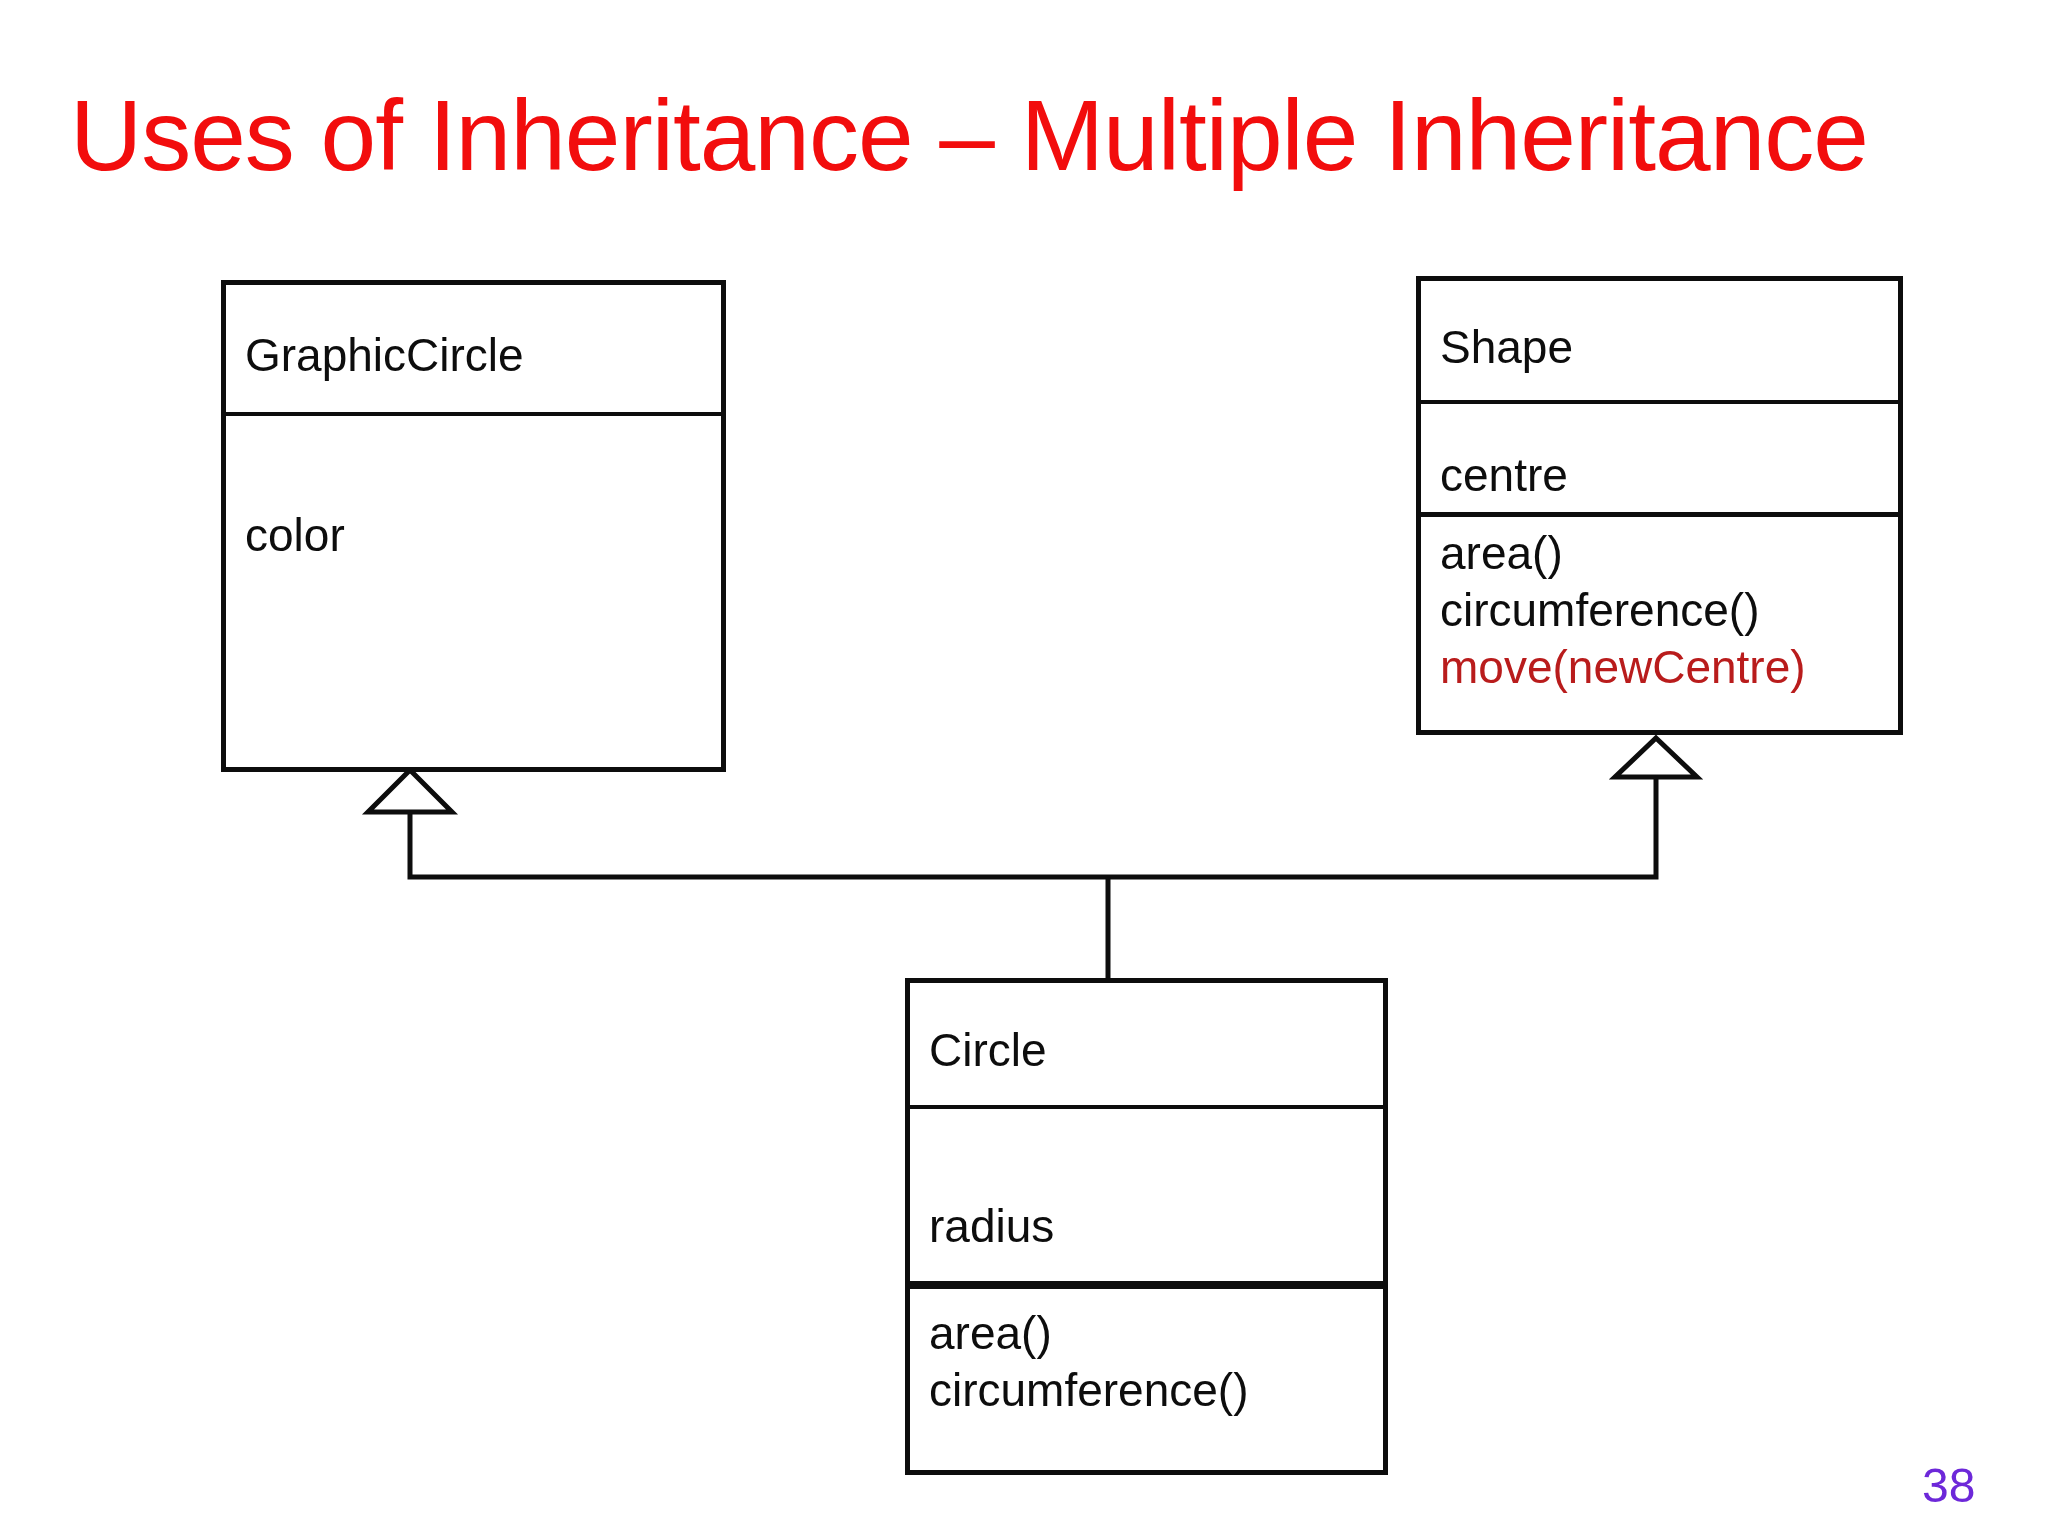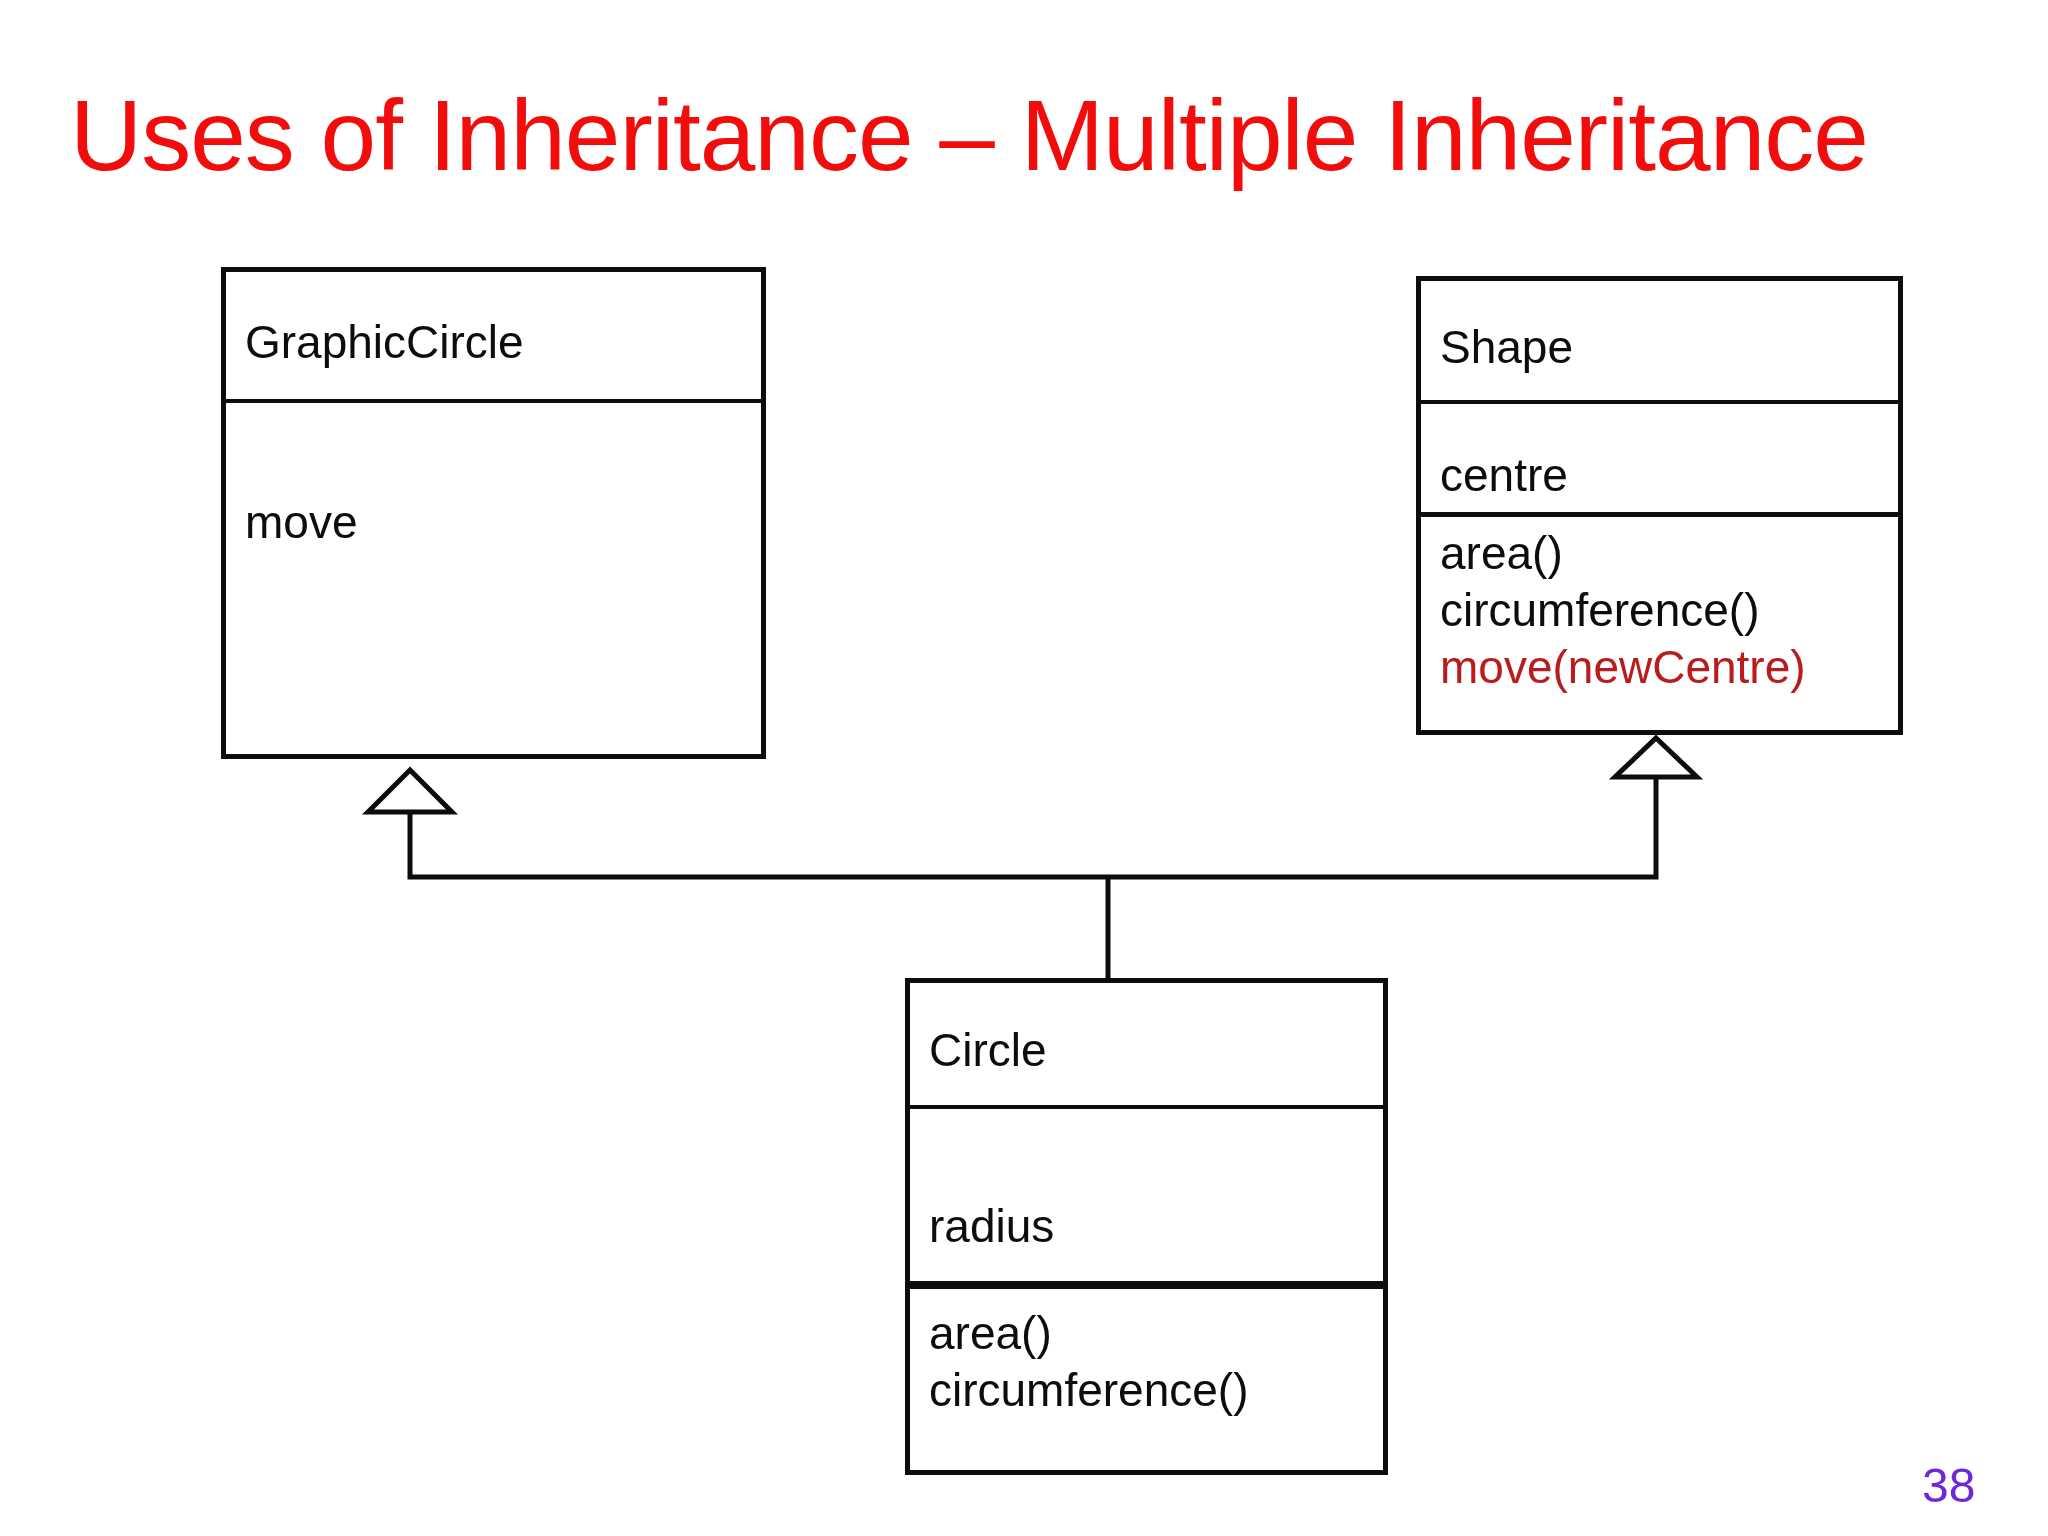--- a/index.html
+++ b/index.html
@@ -51,21 +51,21 @@
     padding-left: 19px;
     padding-right: 8px;
     overflow: hidden;
   }
   .uml-box .comp.name { justify-content: center; padding-top: 12px; }
   .uml-box .comp.attrs { justify-content: flex-end; }
   .uml-box .comp.methods { justify-content: flex-start; line-height: 57px; }
   .uml-box .line { display: block; white-space: nowrap; }
 
   
-  #box-graphiccircle { left: 221px; top: 267px; width: 545px; height: 492px; }
+  #box-graphiccircle { left: 221px; top: 280px; width: 505px; height: 492px; }
   #box-graphiccircle .name    { height: 127px; }
   #box-graphiccircle .attrs   { height: 182px; border-top: 4px solid #0d0d0d; padding-bottom: 32px; }
   #box-graphiccircle .methods { height: 173px; border-top: 8px solid #0d0d0d; padding-top: 2px; }
 
   
   #box-shape { left: 1416px; top: 276px; width: 487px; height: 459px; }
   #box-shape .name    { height: 119px; }
   #box-shape .attrs   { height: 112px; border-top: 4px solid #0d0d0d; padding-bottom: 10px; }
   #box-shape .methods { height: 191px; border-top: 5px solid #0d0d0d; padding-top: 8px; }
 
@@ -102,21 +102,21 @@
     <polygon points="410,770 452,812 368,812" fill="#ffffff" stroke="#0d0d0d" stroke-width="5" stroke-linejoin="miter"></polygon>
 
     <polygon points="1656,738 1697,777 1615,777" fill="#ffffff" stroke="#0d0d0d" stroke-width="5" stroke-linejoin="miter"></polygon>
   </svg>
 
   <div class="uml-box" id="box-graphiccircle">
     <div class="comp name">
       <span class="line">GraphicCircle</span>
     </div>
     <div class="comp attrs">
-      <span class="line">move</span>
+      <span class="line">color</span>
     </div>
   </div>
 
   <div class="uml-box" id="box-shape">
     <div class="comp name">
       <span class="line">Shape</span>
     </div>
     <div class="comp attrs">
       <span class="line">centre</span>
     </div>

